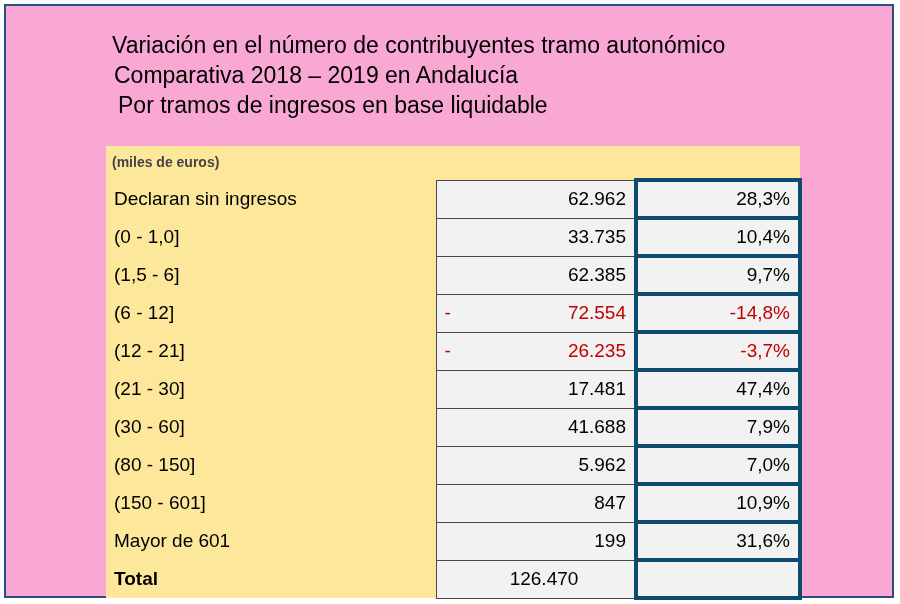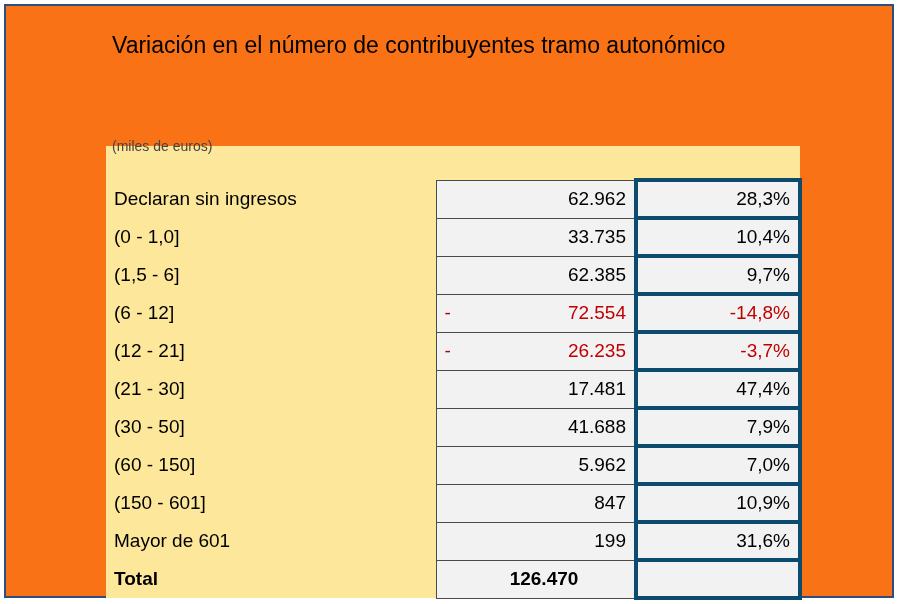--- a/index.html
+++ b/index.html
@@ -13,21 +13,21 @@
     font-family: "Liberation Sans", sans-serif;
     overflow: hidden;
   }
   .frame {
     position: absolute;
     left: 4px;
     top: 4px;
     width: 890px;
     height: 594px;
     border: 2px solid #2d4f80;
-    background: #f97316;
+    background: #f9a8d4;
     box-sizing: border-box;
   }
   .title-block {
     position: absolute;
     left: 106px;
     top: 24px;
     width: 780px;
   }
   .title-line {
     font-size: 23px;
@@ -43,23 +43,24 @@
     left: 100px;
     top: 140px;
     width: 694px;
     height: 452px;
     background: #fce79b;
     box-sizing: border-box;
   }
   .units {
     position: absolute;
     left: 106px;
-    top: 132px;
+    top: 148px;
     font-size: 14px;
     color: #444444;
+    font-weight: bold;
   }
 
   table.data {
     position: absolute;
     left: 100px;
     top: 172px;
     border-collapse: collapse;
     table-layout: fixed;
     width: 694px;
   }
@@ -99,30 +100,32 @@
     padding-right: 10px;
   }
   td.pct {
     background: #f2f2f2;
     border: 4px solid #0c4a6e;
     text-align: right;
     padding-right: 10px;
   }
   tr.neg td.sign, tr.neg td.num, tr.neg td.pct { color: #c00000; }
   tr.total td.label { font-weight: bold; }
-  tr.total td.num { font-weight: bold; text-align: center; padding-right: 8px; }
+  tr.total td.num { font-weight: normal; text-align: center; padding-right: 8px; }
   tr.total td.pct { color: #000000; }
 </style>
 </head>
 <body>
 
 <div class="frame">
 
   <div class="title-block">
     <div class="title-line l1">Variación en el número de contribuyentes tramo autonómico</div>
+    <div class="title-line l2">Comparativa 2018 – 2019 en Andalucía</div>
+    <div class="title-line l3">Por tramos de ingresos en base liquidable</div>
   </div>
 
   <div class="panel"></div>
   <div class="units">(miles de euros)</div>
 
   <table class="data">
     <colgroup>
       <col class="c-label">
         <col class="c-sign">
         <col class="c-num">
@@ -159,27 +162,27 @@
           <td class="num">26.235</td>
           <td class="pct">-3,7%</td>
         </tr>
         <tr>
           <td class="label">(21 - 30]</td>
           <td class="sign"></td>
           <td class="num">17.481</td>
           <td class="pct">47,4%</td>
         </tr>
         <tr>
-          <td class="label">(30 - 50]</td>
+          <td class="label">(30 - 60]</td>
           <td class="sign"></td>
           <td class="num">41.688</td>
           <td class="pct">7,9%</td>
         </tr>
         <tr>
-          <td class="label">(60 - 150]</td>
+          <td class="label">(80 - 150]</td>
           <td class="sign"></td>
           <td class="num">5.962</td>
           <td class="pct">7,0%</td>
         </tr>
         <tr>
           <td class="label">(150 - 601]</td>
           <td class="sign"></td>
           <td class="num">847</td>
           <td class="pct">10,9%</td>
         </tr>

